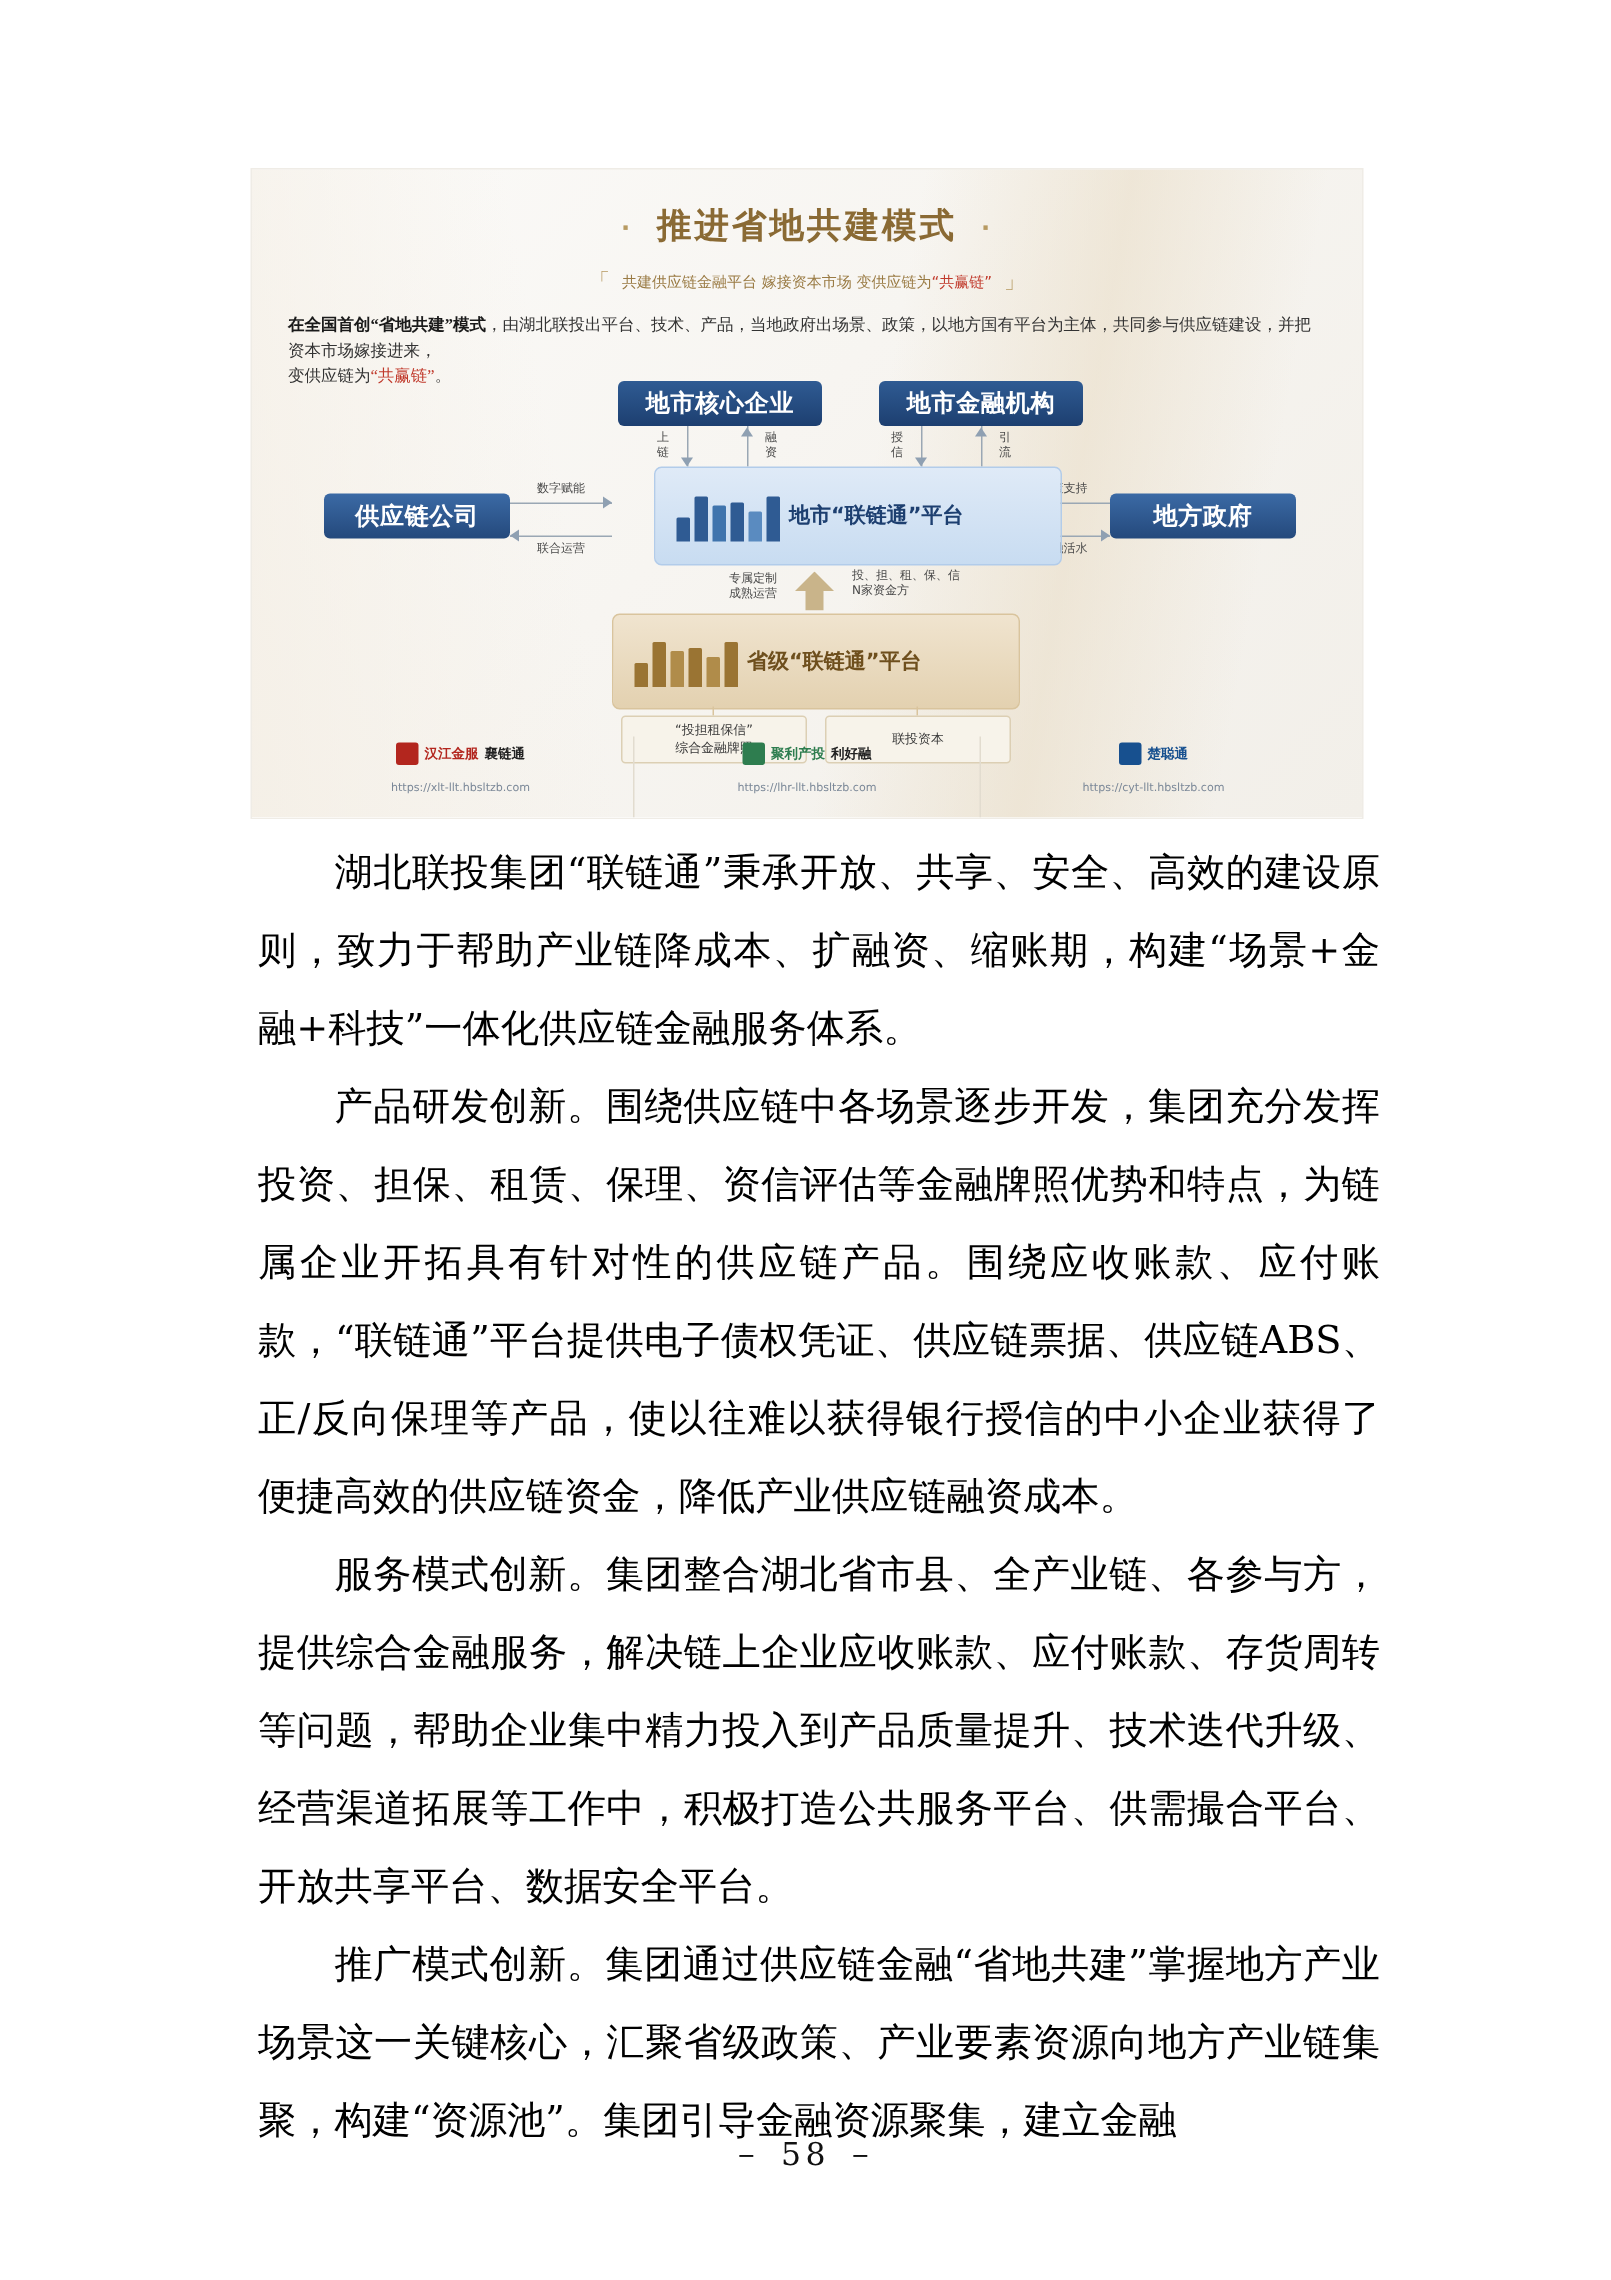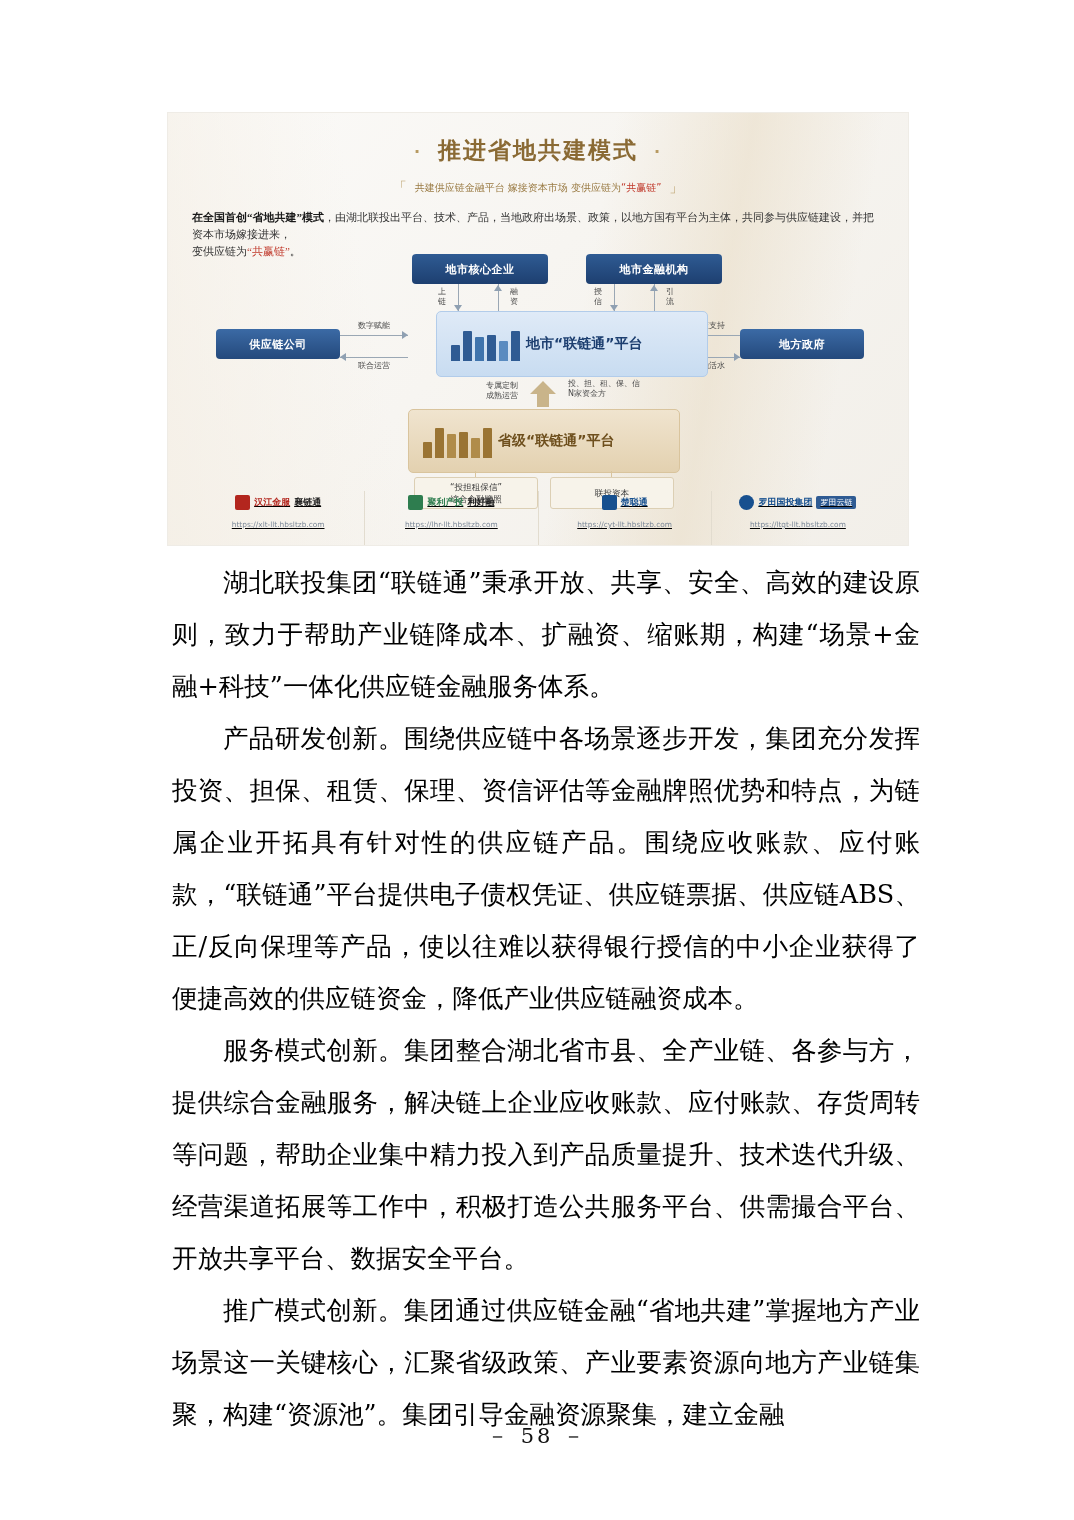--- a/index.html
+++ b/index.html
@@ -87,21 +87,21 @@
     color: #333;
   }
   .fig-desc b { color: #1a1a1a; }
   .fig-desc .red { color: #c0392b; }
 
   
   .dbox {
     position: absolute;
     font-family: Liberation Sans, sans-serif;
     color: #fff;
-    font-size: 11px;
+    font-size: 16px;
     font-weight: bold;
     display: flex;
     align-items: center;
     justify-content: center;
     border-radius: 4px;
     letter-spacing: .5px;
   }
   .blue-dark { background: linear-gradient(180deg,#2f5b93,#1d3f70); }
   .blue-mid  { background: linear-gradient(180deg,#3b6aa5,#24497c); }
   .box-core   { left: 244px; top: 141px; width: 136px; height: 30px; }
@@ -207,21 +207,20 @@
     display: flex;
   }
   .logo-cell {
     flex: 1;
     border-right: 1px solid #e2dccf;
     display: flex;
     flex-direction: column;
     align-items: center;
     justify-content: flex-start;
     padding-top: 2px;
-    text-decoration: underline;
   }
   .logo-cell:last-child { border-right: none; }
   .logo-row {
     display: flex;
     align-items: center;
     gap: 4px;
     height: 18px;
   }
   .logo-mark {
     width: 15px; height: 15px;
@@ -401,28 +400,20 @@
         </div>
         <div class="logo-url">https://lhr-llt.hbsltzb.com</div>
       </div>
       <div class="logo-cell">
         <div class="logo-row">
           <span class="logo-mark" style="background:#17508f;"></span>
           <span class="logo-text blue">楚聪通</span>
         </div>
         <div class="logo-url">https://cyt-llt.hbsltzb.com</div>
       </div>
-      <div class="logo-cell">
-        <div class="logo-row">
-          <span class="logo-mark" style="background:#17508f; border-radius:50%;"></span>
-          <span class="logo-text blue">罗田国投集团</span>
-          <span class="chip" style="background:#2f5b93;">罗田云链</span>
-        </div>
-        <div class="logo-url">https://ltgt-llt.hbsltzb.com</div>
-      </div>
     </div>
   </div>
 
   <div class="body-text">
     <p class="para">湖北联投集团“联链通”秉承开放、共享、安全、高效的建设原则，致力于帮助产业链降成本、扩融资、缩账期，构建“场景+金融+科技”一体化供应链金融服务体系。</p>
     <p class="para">产品研发创新。围绕供应链中各场景逐步开发，集团充分发挥投资、担保、租赁、保理、资信评估等金融牌照优势和特点，为链属企业开拓具有针对性的供应链产品。围绕应收账款、应付账款，“联链通”平台提供电子债权凭证、供应链票据、供应链ABS、正/反向保理等产品，使以往难以获得银行授信的中小企业获得了便捷高效的供应链资金，降低产业供应链融资成本。</p>
     <p class="para">服务模式创新。集团整合湖北省市县、全产业链、各参与方，提供综合金融服务，解决链上企业应收账款、应付账款、存货周转等问题，帮助企业集中精力投入到产品质量提升、技术迭代升级、经营渠道拓展等工作中，积极打造公共服务平台、供需撮合平台、开放共享平台、数据安全平台。</p>
     <p class="para">推广模式创新。集团通过供应链金融“省地共建”掌握地方产业场景这一关键核心，汇聚省级政策、产业要素资源向地方产业链集聚，构建“资源池”。集团引导金融资源聚集，建立金融</p>
   </div>
 

